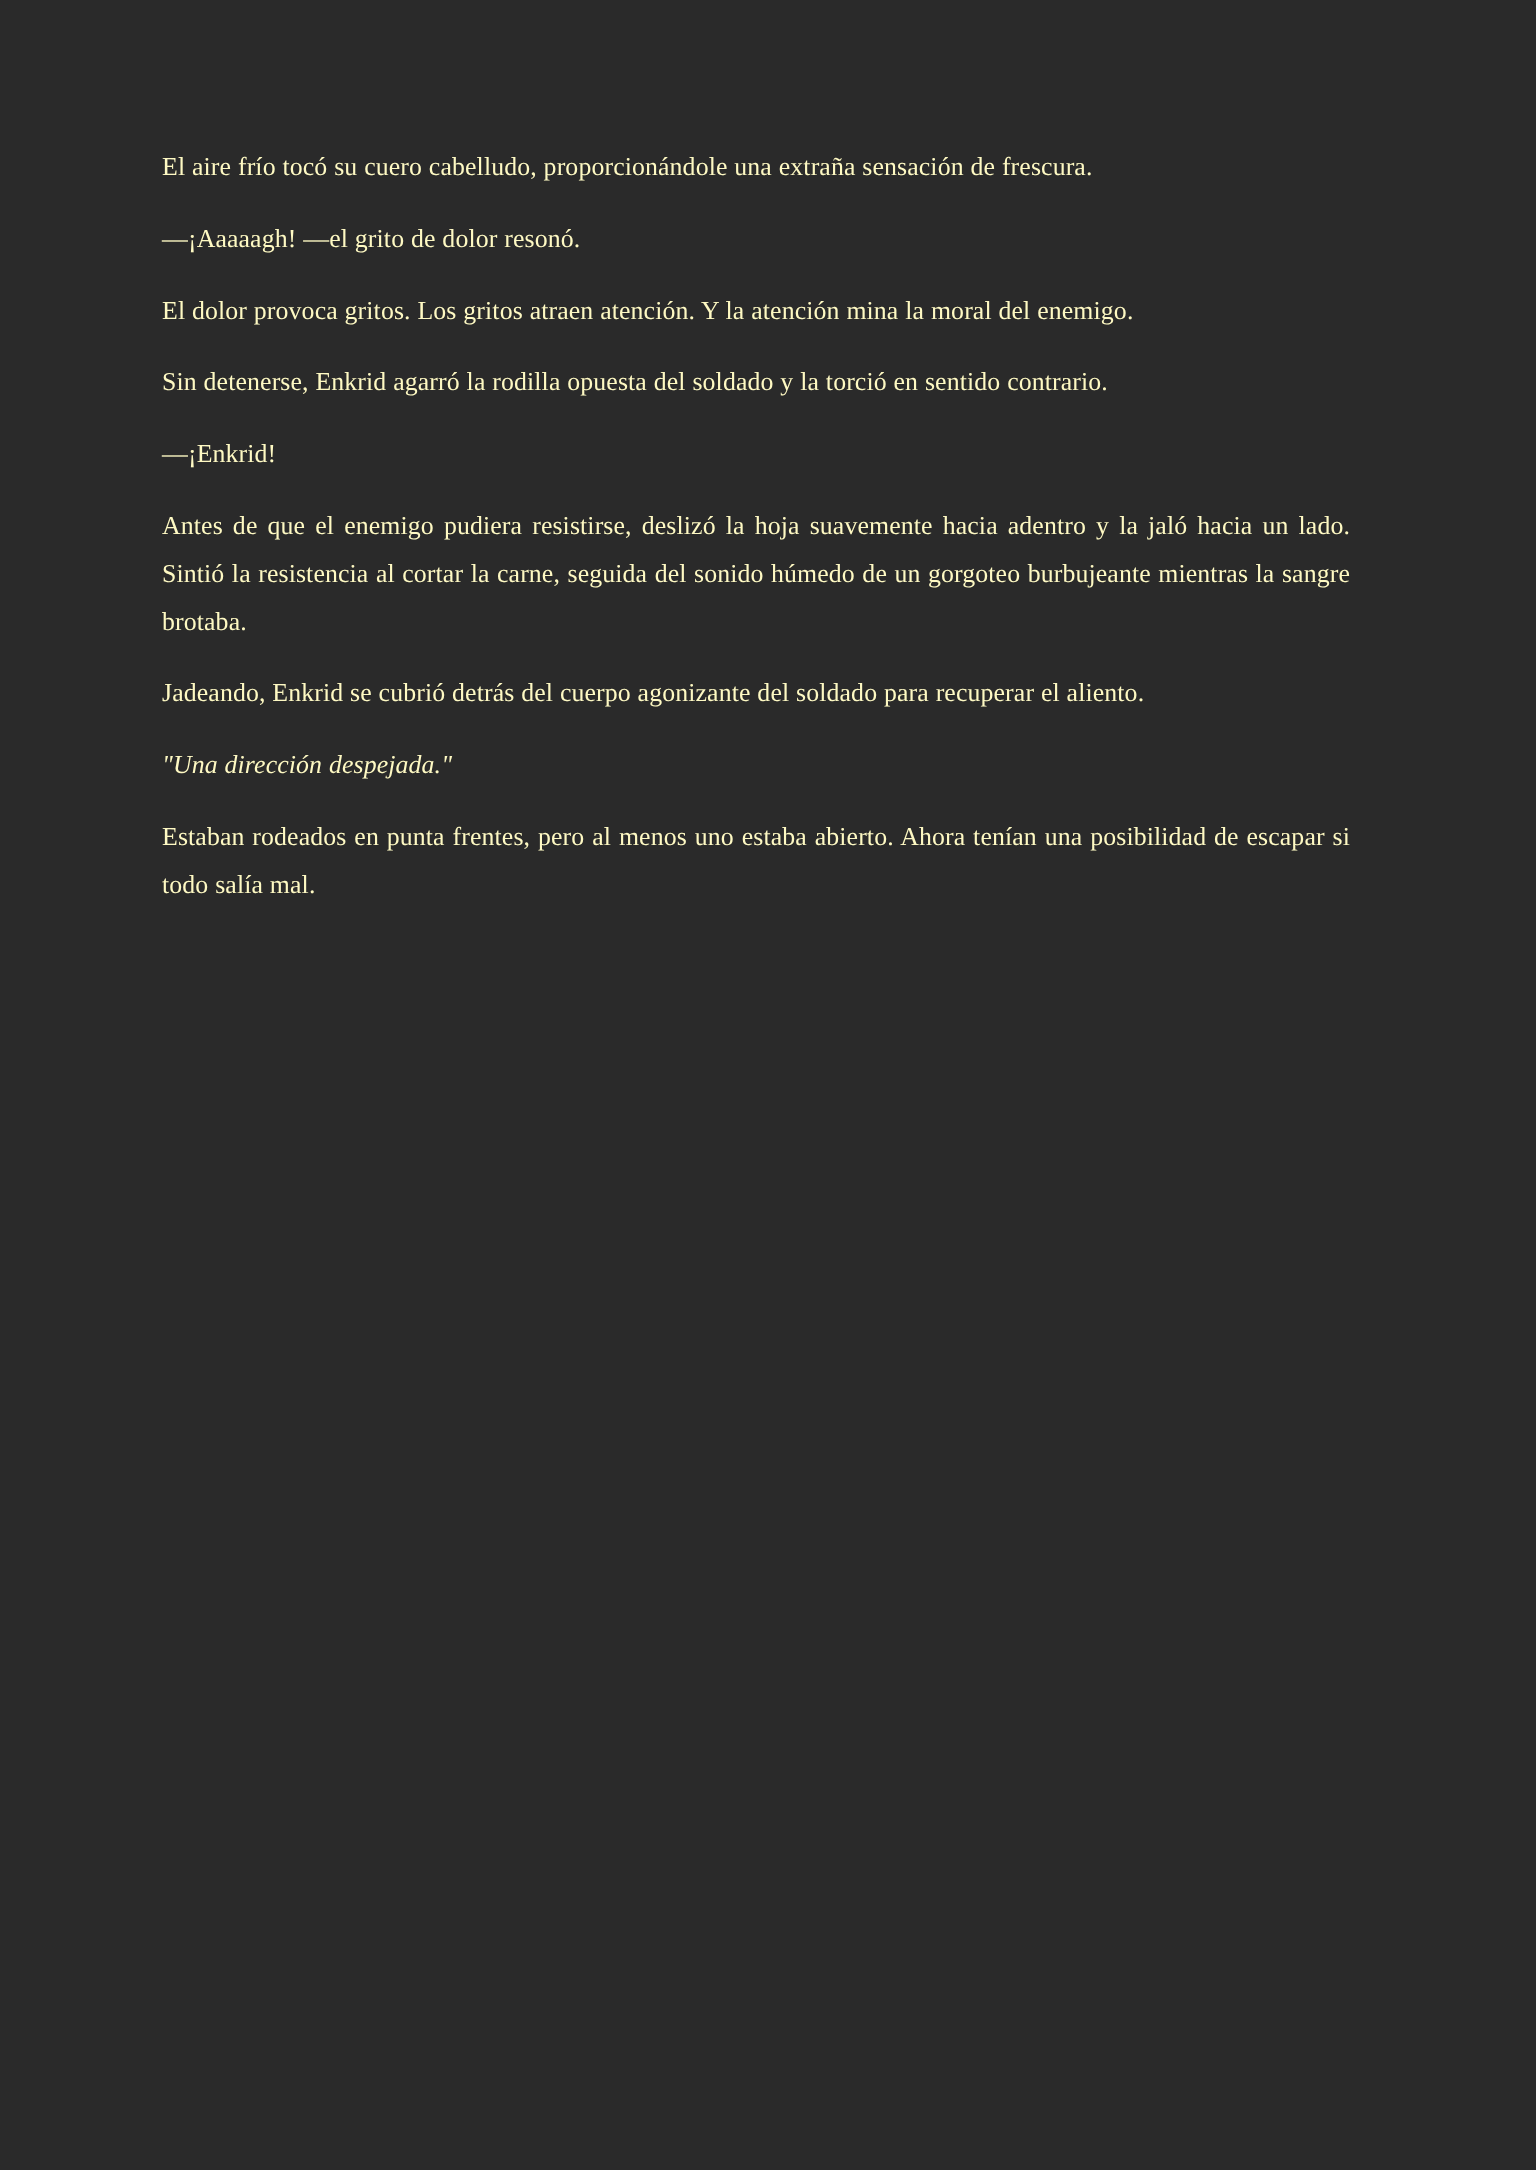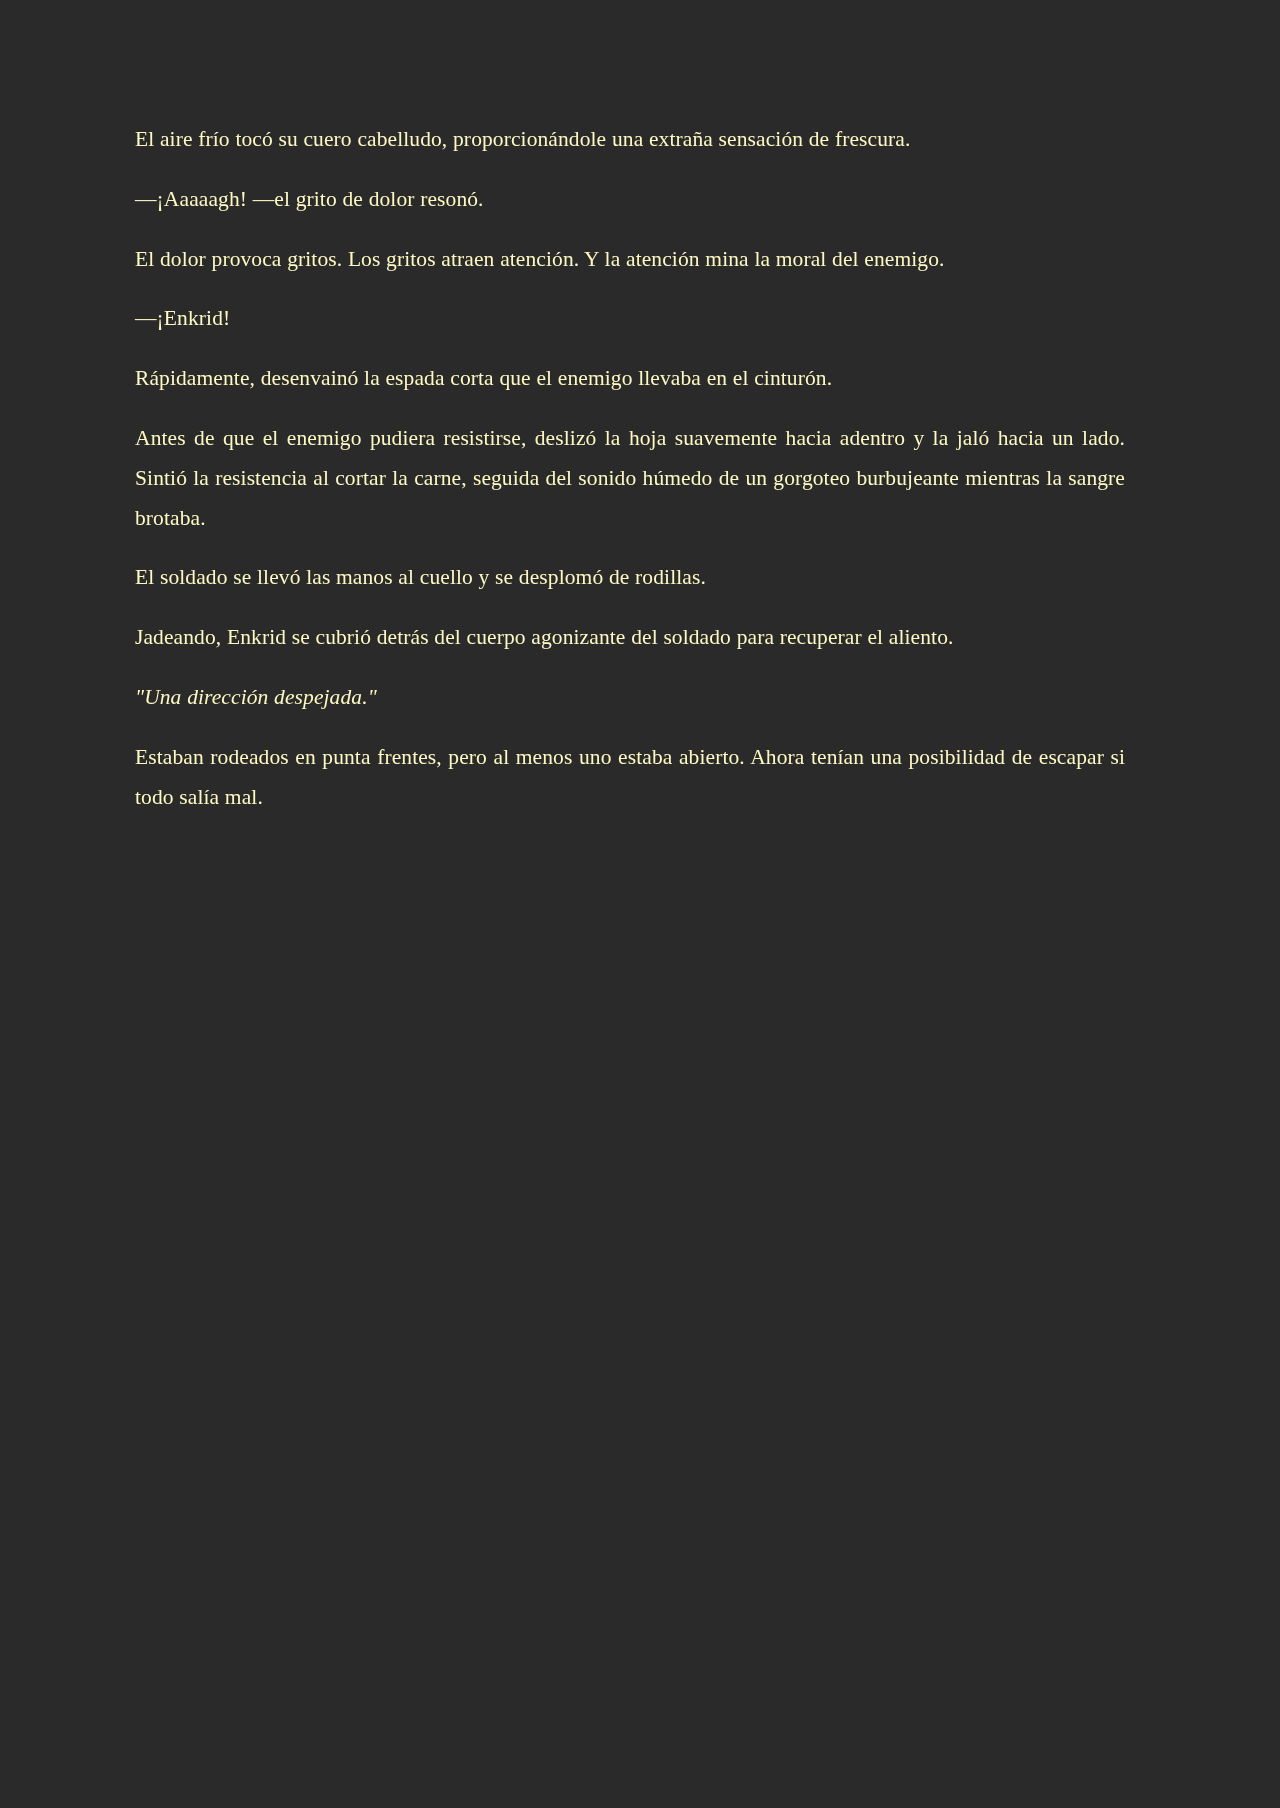--- a/index.html
+++ b/index.html
@@ -58,31 +58,30 @@
 <div class="page">
   <article class="reader-content">
 
     <p class="para">El aire frío tocó su cuero cabelludo, proporcionándole una extraña sensación de frescura.</p>
 
 
     <p class="para dialogue">—¡Aaaaagh! —el grito de dolor resonó.</p>
 
     <p class="para">El dolor provoca gritos. Los gritos atraen atención. Y la atención mina la moral del enemigo.</p>
 
+    <p class="para">Sin detenerse, Enkrid agarró la rodilla opuesta del soldado y la torció en sentido contrario.</p>
 
     <p class="para dialogue">—¡Enkrid!</p>
 
 
-    <p class="para short">Rápidamente, desenvainó la espada corta que el enemigo llevaba en el cinturón.</p>
 
 
 
     <p class="para">Antes de que el enemigo pudiera resistirse, deslizó la hoja suavemente hacia adentro y la jaló hacia un lado. Sintió la resistencia al cortar la carne, seguida del sonido húmedo de un gorgoteo burbujeante mientras la sangre brotaba.</p>
 
-    <p class="para short">El soldado se llevó las manos al cuello y se desplomó de rodillas.</p>
 
     <p class="para">Jadeando, Enkrid se cubrió detrás del cuerpo agonizante del soldado para recuperar el aliento.</p>
 
     <p class="para italic">"Una dirección despejada."</p>
 
     <p class="para">Estaban rodeados en punta frentes, pero al menos uno estaba abierto. Ahora tenían una posibilidad de escapar si todo salía mal.</p>
 
   </article>
 </div>
 

